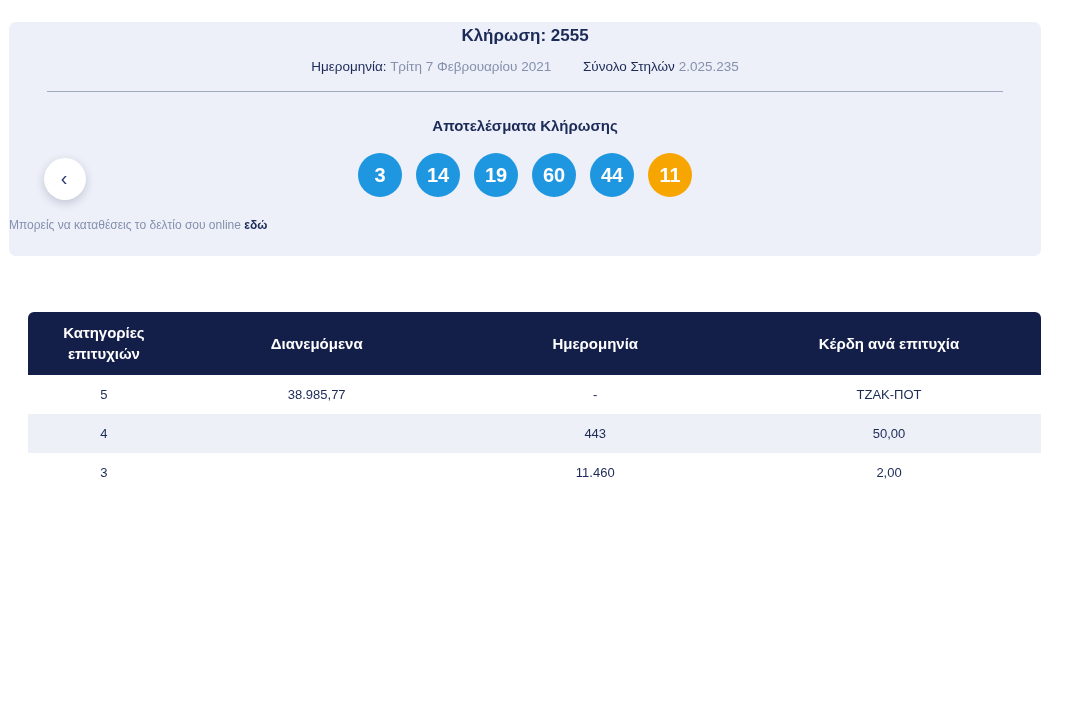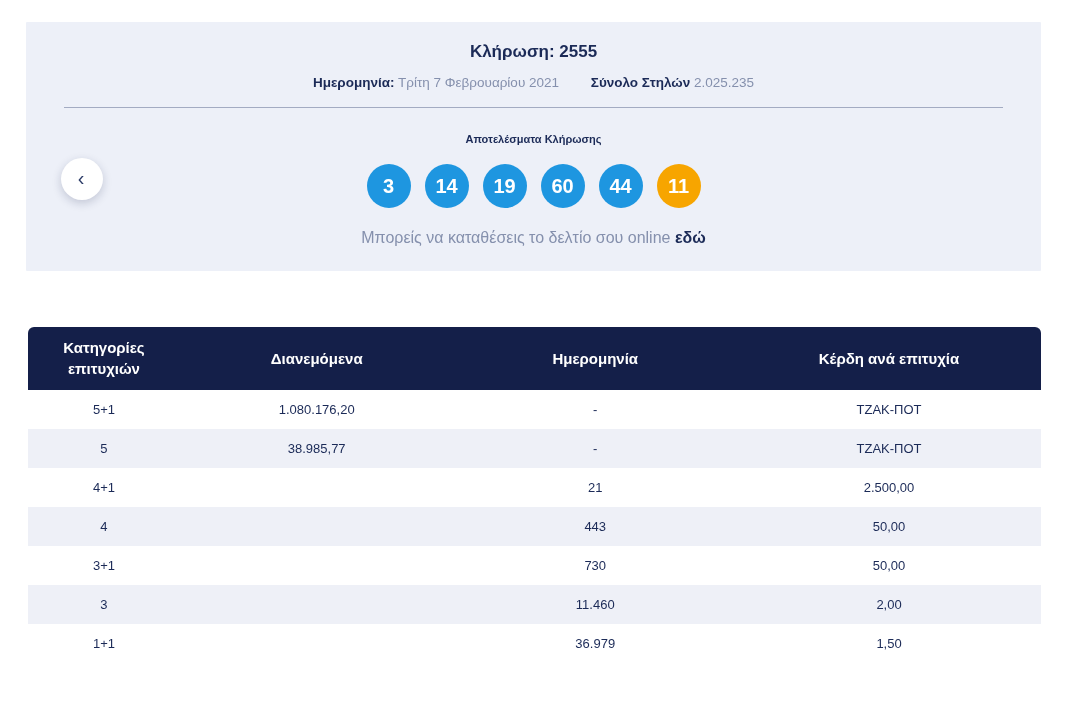--- a/index.html
+++ b/index.html
@@ -14,74 +14,73 @@
   *{box-sizing:border-box;}
   html,body{margin:0;padding:0;}
   body{
     width:1066px;height:715px;
     background:#ffffff;
     font-family:"Liberation Sans", sans-serif;
     overflow:hidden;
   }
   .card{
     position:relative;
-    margin:22px 25px 0 26px;
+    margin:22px 25px 0 9px;
     background:var(--card-bg);
-    border-radius:1px;
-    padding:20px 0 24px 0;
+    border-radius:7px;
+    padding:4px 0 24px 0;
   }
   .draw-title{
     text-align:center;
     color:var(--navy);
     font-weight:bold;
     font-size:17px;
   }
   .meta{
     text-align:center;
     margin-top:13px;
     font-size:13.5px;
     color:var(--muted);
   }
   .meta .label{
     color:var(--navy);
-    font-weight:bold;
+    font-weight:normal;
   }
   .meta .group{margin:0 14px;}
   .divider{
     border:none;
     border-top:1px solid #a3abc2;
     margin:17px 38px 0 38px;
   }
   .results-title{
     text-align:center;
     margin-top:25px;
     color:var(--navy);
     font-weight:bold;
-    font-size:11px;
+    font-size:15px;
   }
   .balls{
     display:flex;
     justify-content:center;
     gap:14px;
     margin-top:19px;
   }
   .ball{
     width:44px;height:44px;
     border-radius:50%;
     background:var(--ball-blue);
     color:#ffffff;
     font-weight:bold;
     font-size:20px;
     display:flex;align-items:center;justify-content:center;
   }
   .ball.joker{background:var(--ball-orange);}
   .cta{
-    text-align:center;
     margin-top:21px;
-    font-size:16px;
+    font-size:12px;
     color:var(--muted);
   }
   .cta .link{
     color:var(--navy);
     font-weight:bold;
     cursor:pointer;
   }
   .prev-btn{
     position:absolute;
     left:35px;top:136px;
@@ -187,56 +186,32 @@
     <thead>
       <tr>
         <th><span class="narrow">Κατηγορίες επιτυχιών</span></th>
         <th>Διανεμόμενα</th>
         <th>Ημερομηνία</th>
         <th>Κέρδη ανά επιτυχία</th>
       </tr>
     </thead>
     <tbody>
       <tr>
-        <td>5+1</td>
-        <td>1.080.176,20</td>
-        <td>-</td>
-        <td>ΤΖΑΚ-ΠΟΤ</td>
-      </tr>
-      <tr>
         <td>5</td>
         <td>38.985,77</td>
         <td>-</td>
         <td>ΤΖΑΚ-ΠΟΤ</td>
       </tr>
       <tr>
-        <td>4+1</td>
-        <td></td>
-        <td>21</td>
-        <td>2.500,00</td>
-      </tr>
-      <tr>
         <td>4</td>
         <td></td>
         <td>443</td>
         <td>50,00</td>
       </tr>
       <tr>
-        <td>3+1</td>
-        <td></td>
-        <td>730</td>
-        <td>50,00</td>
-      </tr>
-      <tr>
         <td>3</td>
         <td></td>
         <td>11.460</td>
         <td>2,00</td>
       </tr>
-      <tr>
-        <td>1+1</td>
-        <td></td>
-        <td>36.979</td>
-        <td>1,50</td>
-      </tr>
     </tbody>
   </table>
 </div>
 
 </body></html>

